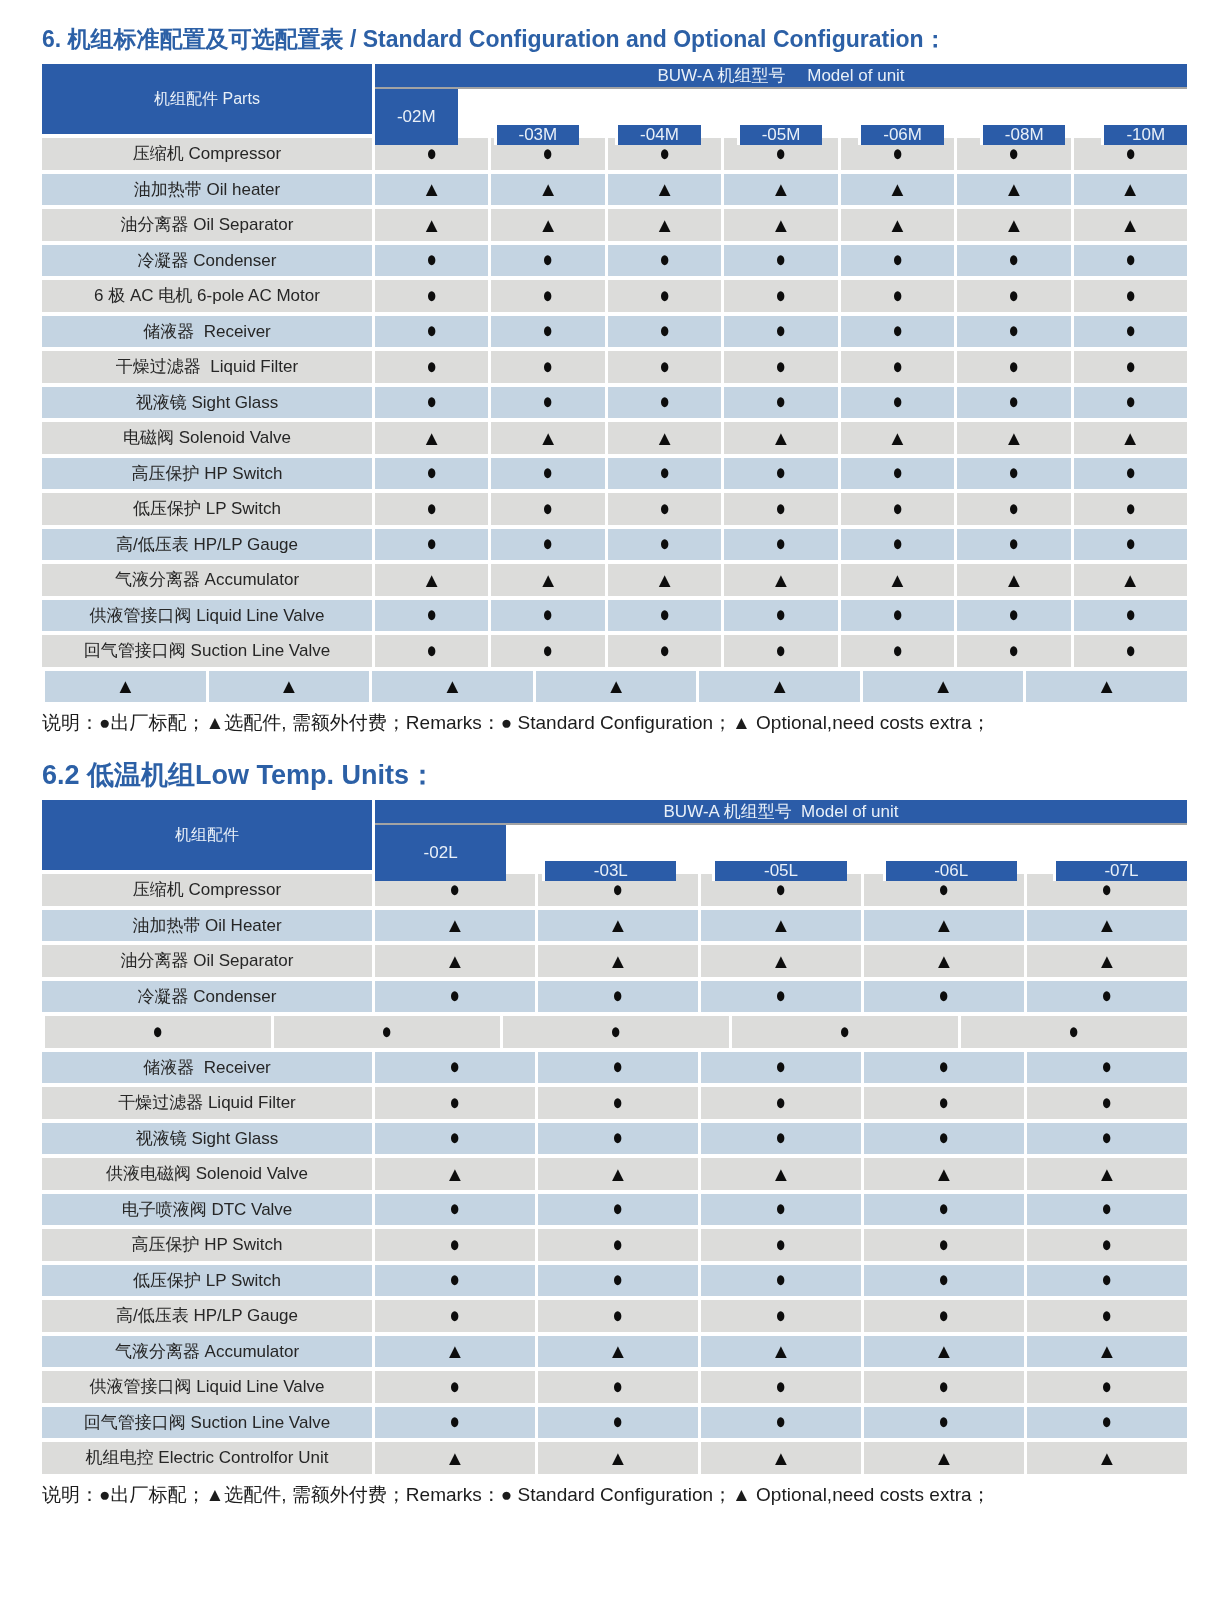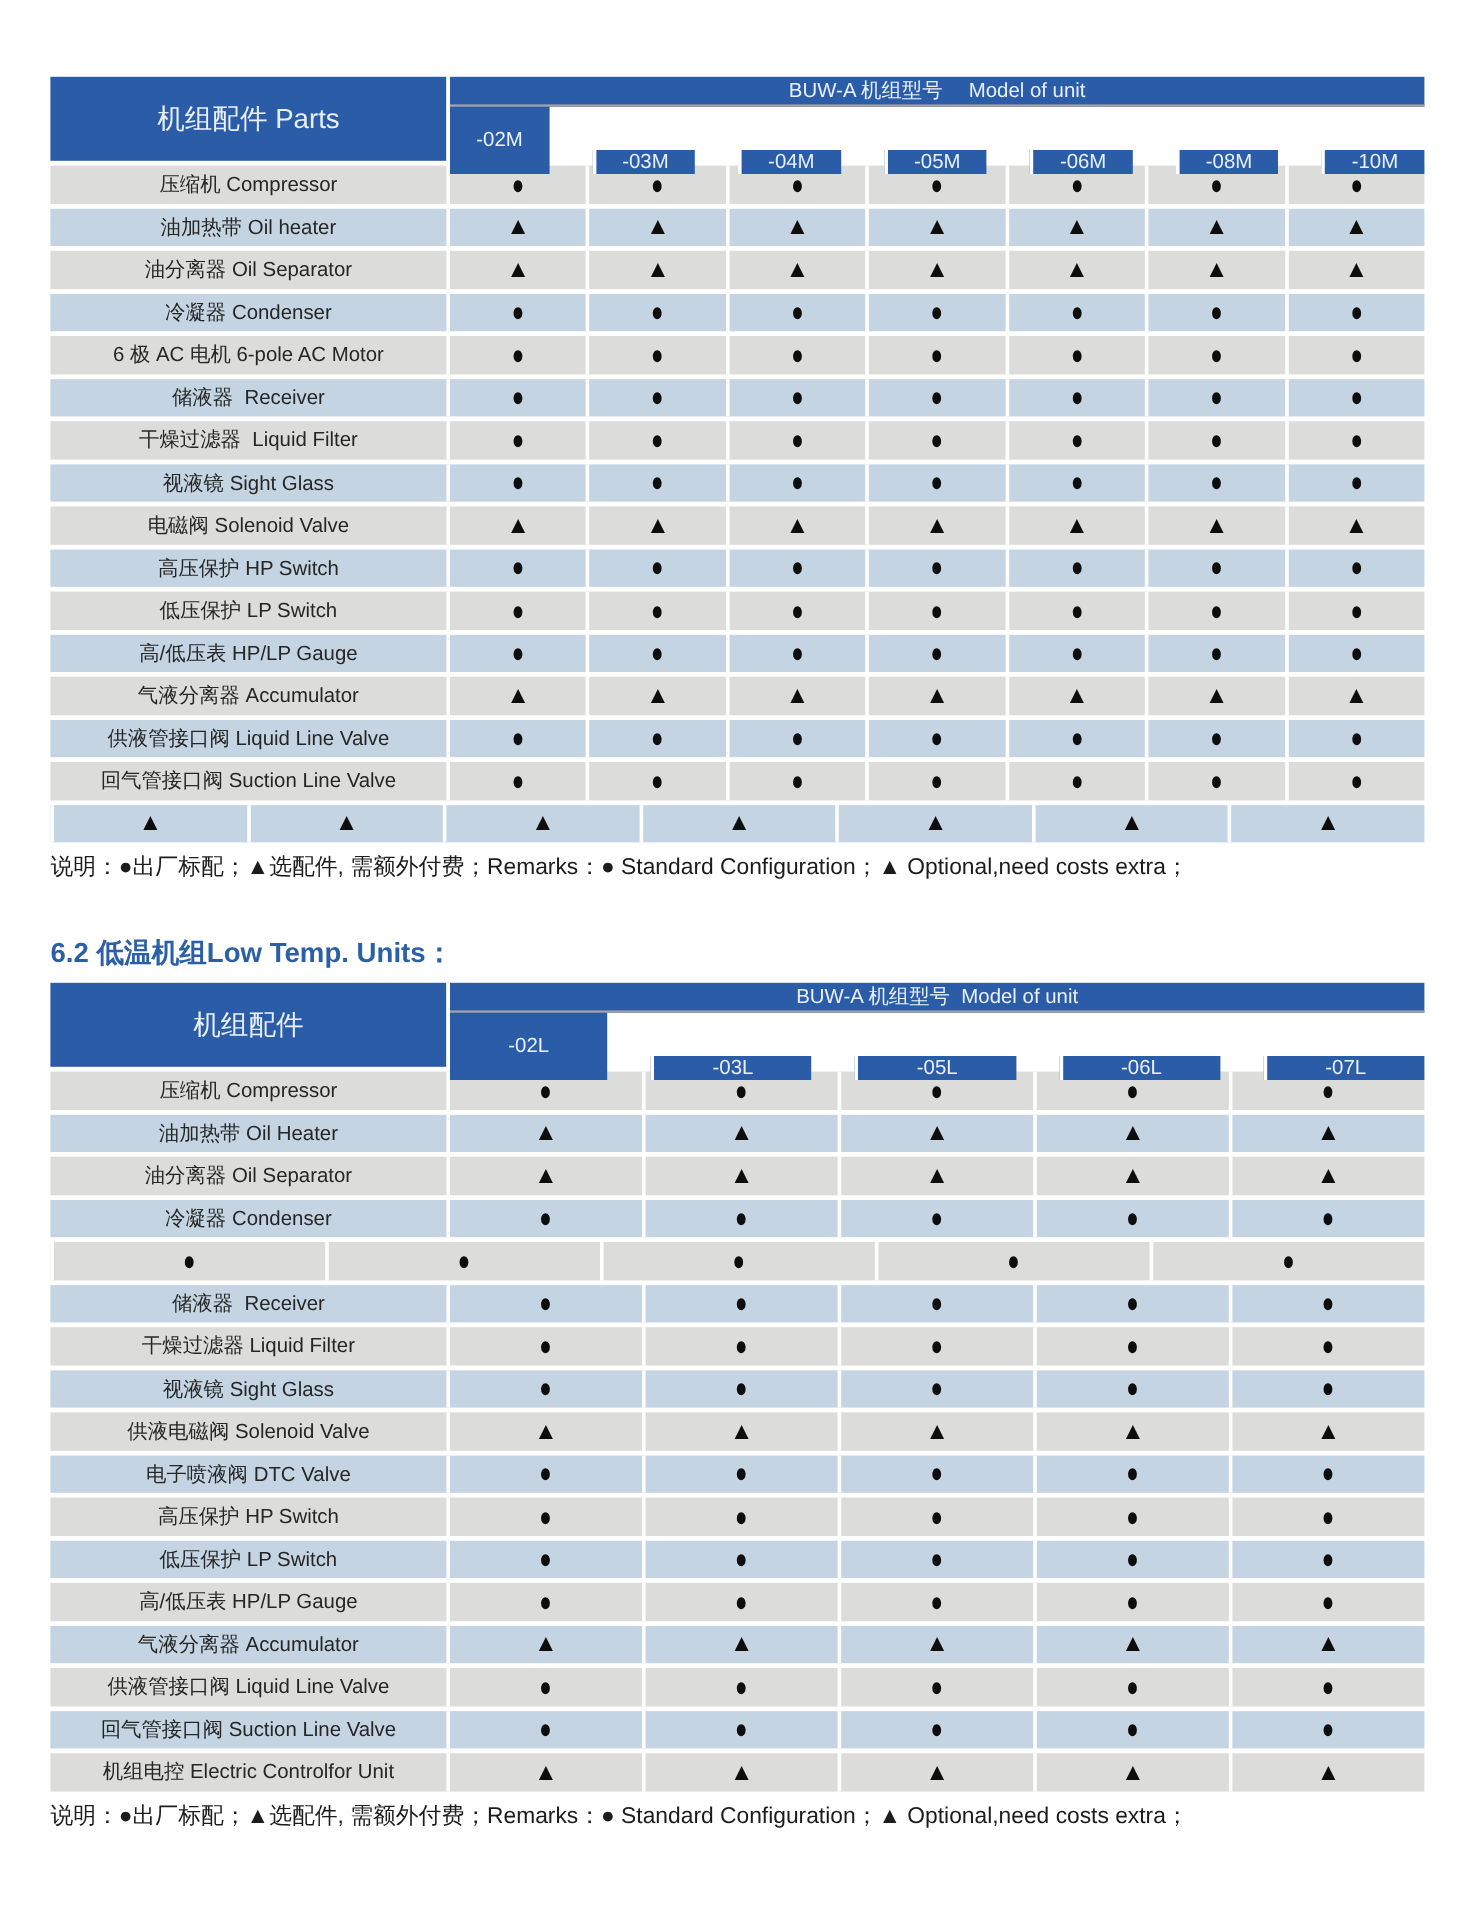--- a/index.html
+++ b/index.html
@@ -25,39 +25,39 @@
   .page-title {
     color: var(--title-blue);
     font-size: 23px;
     font-weight: bold;
     line-height: 31px;
     margin: 0;
     white-space: pre;
   }
   .section-title {
     color: var(--title-blue);
-    font-size: 23px;
+    font-size: 27px;
     font-weight: bold;
     line-height: 30px;
-    margin: 43px 0 10px 0;
+    margin: 24px 0 10px 0;
     white-space: pre;
   }
   .cfg-table {
     width: 1145px;
     margin-top: 9px;
   }
   .t-header {
     display: flex;
     height: 70px;
   }
   .h-left {
     width: 330px;
     background: var(--header-blue);
     color: var(--header-text);
-    font-size: 23px;
+    font-size: 16px;
     display: flex;
     align-items: center;
     justify-content: center;
     white-space: pre;
   }
   .h-right {
     flex: 1;
     display: flex;
     flex-direction: column;
     border-left: 3px solid #fff;
@@ -127,21 +127,21 @@
     color: var(--legend-text);
     font-size: 19px;
     line-height: 26px;
     margin: 8px 0 0 0;
     white-space: pre;
   }
 </style>
 </head>
 <body>
 
-<h1 class="page-title"><br></h1>
+<h1 class="page-title"><span>6. 机组标准配置及可选配置表 / Standard Configuration and Optional Configuration：</span><br></h1>
 
 <div class="cfg-table" id="table1">
     <div class="t-header">
       <div class="h-left">机组配件 Parts</div>
       <div class="h-right">
         <div class="h-group">BUW-A 机组型号　 Model of unit</div>
         <div class="h-models">
           <div class="h-model">-02M</div>
           <div class="h-model">-03M</div>
           <div class="h-model">-04M</div>

